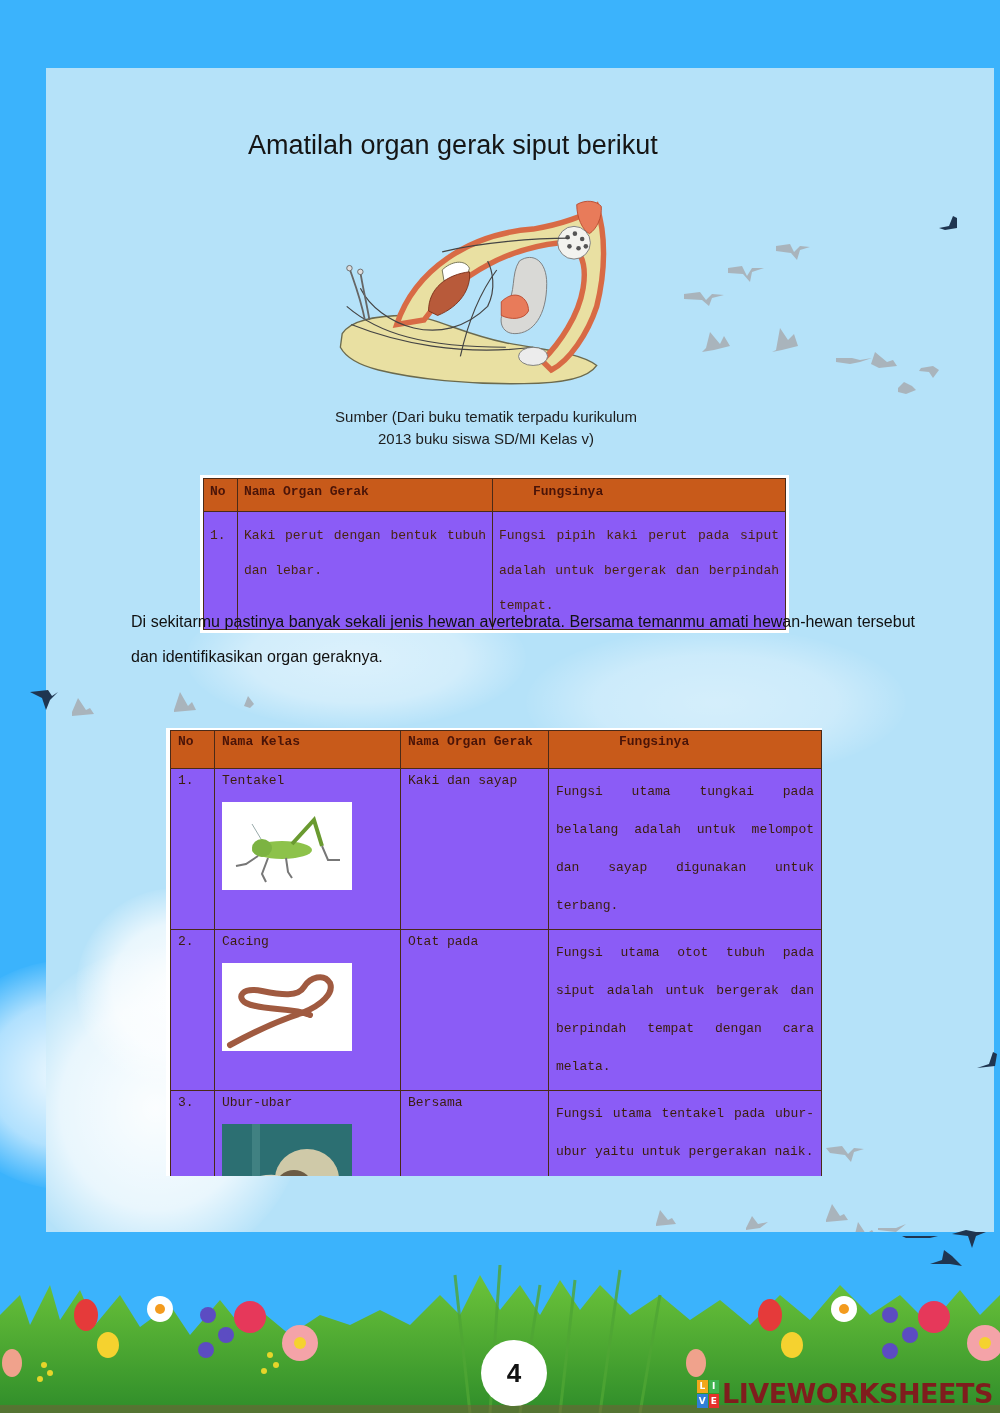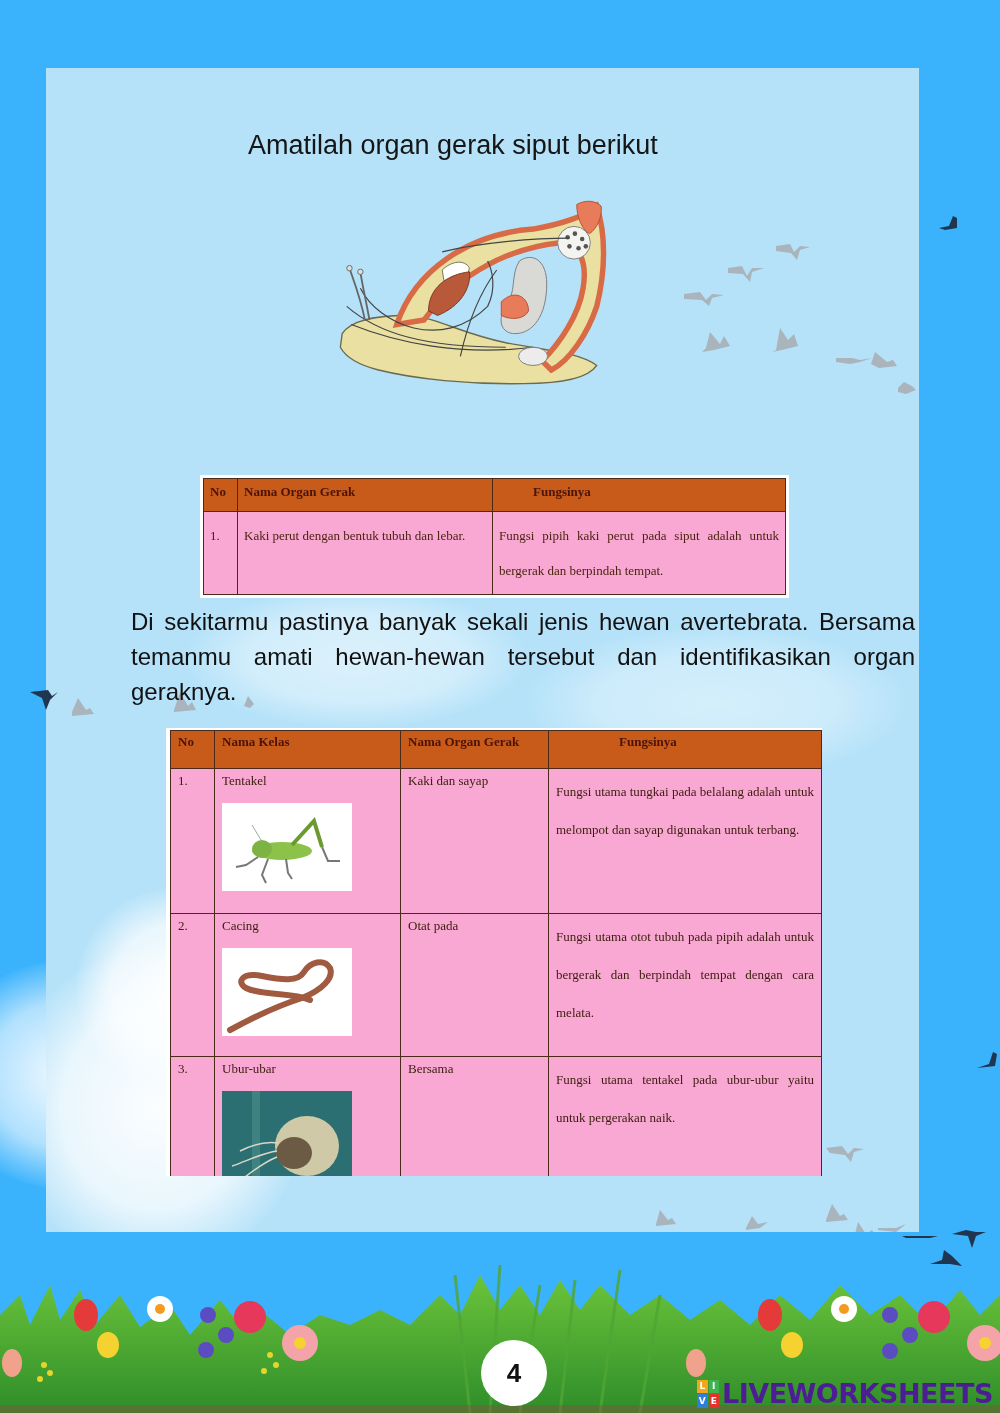--- a/index.html
+++ b/index.html
@@ -4,21 +4,21 @@
   <style>
     * { box-sizing: border-box; margin: 0; padding: 0; }
     html, body { width: 1000px; height: 1413px; overflow: hidden; }
     body {
       position: relative;
       background: #3bb3fc;
       font-family: "Liberation Sans", sans-serif;
     }
     .panel {
       position: absolute;
-      left: 46px; top: 68px; width: 873px; height: 1164px;
+      left: 46px; top: 68px; width: 948px; height: 1164px;
       background: #b5e2f9;
       overflow: hidden;
     }
     .cloud {
       position: absolute;
       border-radius: 50%;
       background: radial-gradient(ellipse at center, rgba(255,255,255,0.95) 0%, rgba(255,255,255,0.7) 45%, rgba(255,255,255,0) 72%);
     }
     .outer-cloud {
       position: absolute;
@@ -36,23 +36,23 @@
       left: 278px; top: 122px; width: 300px; height: 210px;
     }
     .caption {
       position: absolute;
       left: 250px; top: 338px; width: 380px;
       text-align: center;
       font-size: 15px; line-height: 22px; color: #1d1d1d;
     }
     table.doc {
       border-collapse: collapse;
-      font-family: Liberation Serif, serif;
+      font-family: Liberation Mono, monospace;
       color: #3a1a0a;
-      background: #f9a8d4;
+      background: #8b5cf6;
     }
     table.doc th {
       background: #c85a1a;
       color: #4a1408;
       font-weight: bold;
       text-align: left;
       font-size: 13px;
       vertical-align: top;
       border: 1.5px solid #4a2a18;
     }
@@ -64,21 +64,21 @@
     .t1 {
       position: absolute;
       left: 157px; top: 410px; width: 583px;
       outline: 3px solid #ffffff;
     }
     .t1 th { height: 33px; padding: 5px 6px; }
     .t1 td { height: 72px; padding: 6px 6px; line-height: 35px; text-align: justify; color: #4a2410; }
     .para {
       position: absolute;
       left: 85px; top: 536px; width: 784px;
-      font-size: 24px; line-height: 35px; color: #111;
+      font-size: 16px; line-height: 35px; color: #111;
       text-align: justify;
       text-align-last: left;
     }
     .t2wrap {
       position: absolute;
       left: 120px; top: 660px; width: 656px; height: 448px;
       background: #ffffff;
       overflow: hidden;
     }
     .t2 {
@@ -110,21 +110,21 @@
       position: absolute;
       left: 697px; top: 1378px;
       display: flex; align-items: center;
     }
     .lw-badge {
       width: 22px; height: 28px; display: grid; grid-template-columns: 1fr 1fr; grid-template-rows: 1fr 1fr; gap: 1px; margin-right: 3px;
     }
     .lw-badge span { font-size: 9px; font-weight: bold; color: #fff; display: flex; align-items: center; justify-content: center; font-family: "DejaVu Sans", sans-serif; }
     .lw-text {
       font-family: "DejaVu Sans", sans-serif;
-      font-weight: bold; font-size: 27px; color: #4c1d95; letter-spacing: -0.5px;
+      font-weight: bold; font-size: 27px; color: #7f1d1d; letter-spacing: -0.5px;
     }
   </style>
 </head>
 <body>
 
 <div class="outer-cloud" style="left:-60px; top:960px; width:260px; height:230px;"></div>
 
 <div class="panel">
 
   <div class="cloud" style="left:-40px; top:880px; width:300px; height:320px;"></div>
@@ -202,20 +202,24 @@
     <g stroke="#666" stroke-width="2" fill="none">
       <path d="M45 135 C40 110 32 90 28 78"></path>
       <path d="M50 135 C46 112 42 96 40 82"></path>
     </g>
     <circle cx="28" cy="78" r="3" fill="#ddd" stroke="#666"></circle>
     <circle cx="40" cy="82" r="3" fill="#ddd" stroke="#666"></circle>
 
     <ellipse cx="230" cy="175" rx="16" ry="10" fill="#ececec" stroke="#777"></ellipse>
   </svg>
 
+  <div class="caption">
+    <div>Sumber (Dari buku tematik terpadu kurikulum</div>
+    <div>2013 buku siswa SD/MI Kelas v)</div>
+  </div>
 
   <table class="doc t1">
     <colgroup>
         <col style="width:34px">
         <col style="width:255px">
         <col>
       </colgroup>
     <thead>
       <tr>
         <th>No</th>
@@ -275,21 +279,21 @@
           <td>2.</td>
           <td>
             <div>Cacing</div>
             <div class="pic">
               <svg width="130" height="88" viewBox="0 0 130 88">
                 <path d="M8 82 C30 70 55 58 80 50 C100 42 112 30 108 20 C102 10 88 14 82 24 C76 34 60 32 40 28 C20 24 14 34 24 40 C40 48 70 44 88 52" stroke="#a05a40" stroke-width="6" fill="none" stroke-linecap="round"></path>
               </svg>
             </div>
           </td>
           <td>Otat pada</td>
-          <td class="func">Fungsi utama otot tubuh pada pipih adalah untuk bergerak dan berpindah tempat dengan cara melata.</td>
+          <td class="func">Fungsi utama otot tubuh pada siput adalah untuk bergerak dan berpindah tempat dengan cara melata.</td>
         </tr>
         <tr class="r3">
           <td>3.</td>
           <td>
             <div>Ubur-ubar</div>
             <div class="pic" style="background:#2c6f72; height:100px;">
               <svg width="130" height="100" viewBox="0 0 130 100">
                 <rect x="30" y="0" width="8" height="100" fill="#4f8e8e" opacity="0.6"></rect>
                 <ellipse cx="85" cy="55" rx="32" ry="30" fill="#cfc9a8"></ellipse>
                 <ellipse cx="72" cy="62" rx="18" ry="16" fill="#6b5b45"></ellipse>

